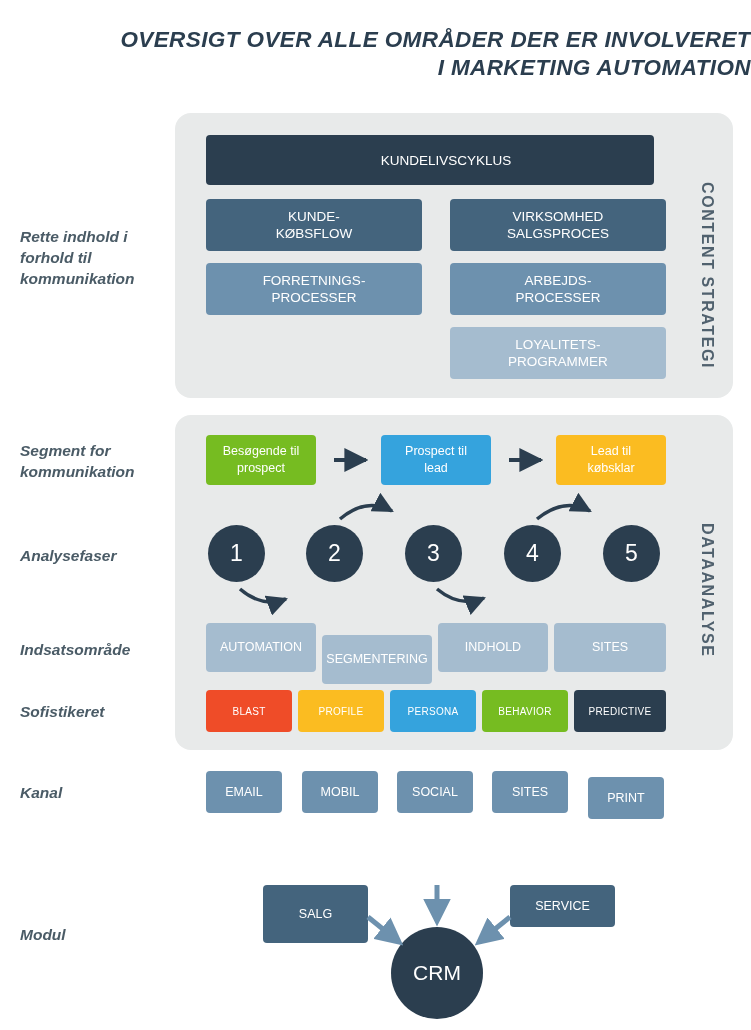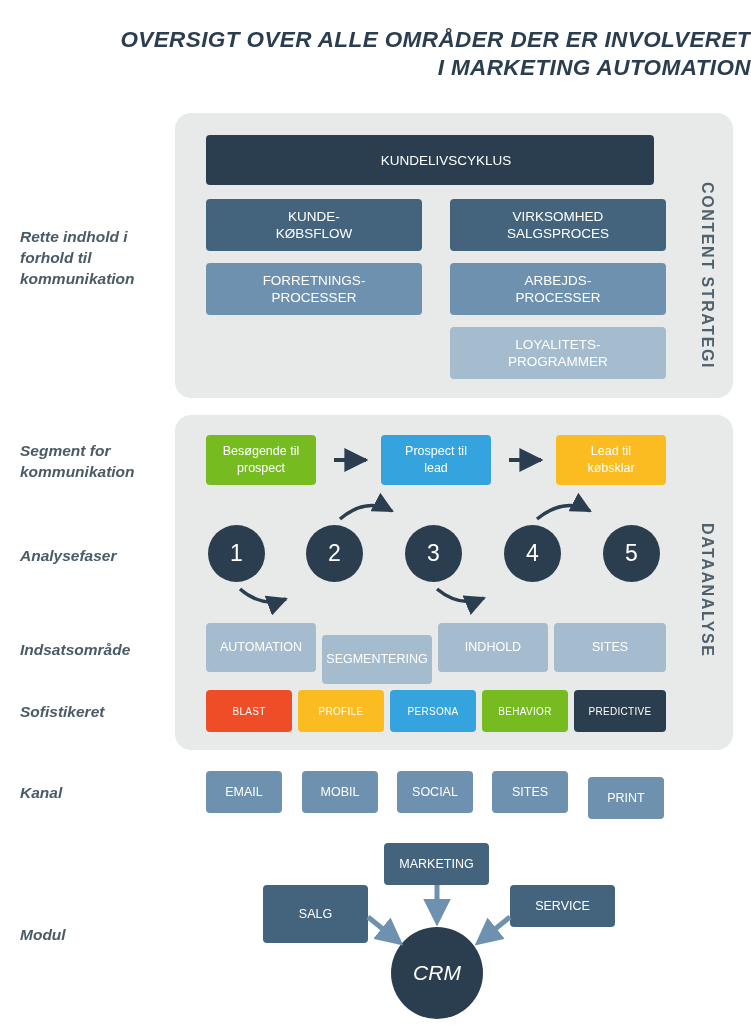--- a/index.html
+++ b/index.html
@@ -78,21 +78,20 @@
     font-size: 23px; font-weight: 400;
   }
 
   
   .crm {
     position: absolute;
     width: 92px; height: 92px; border-radius: 50%;
     background: #2b3e4f; color: #fff;
     display: flex; align-items: center; justify-content: center;
     font-size: 21px;
-    font-style: italic;
   }
   svg.overlay { position: absolute; left: 0; top: 0; width: 751px; height: 1030px; pointer-events: none; }
 </style>
 </head>
 <body>
 
 <div id="root">
 
   <div class="title">
     <span>Oversigt over alle områder der er involveret</span>
@@ -153,21 +152,20 @@
   <div class="box fs11" style="left:390px; top:690px; width:86px; height:42px; background:#35a3dd;">PERSONA</div>
   <div class="box fs11" style="left:482px; top:690px; width:86px; height:42px; background:#76bc21;">BEHAVIOR</div>
   <div class="box fs11" style="left:574px; top:690px; width:92px; height:42px; background:#2b3e4f;">PREDICTIVE</div>
 
   <div class="box b-kanal fs13" style="left:206px; top:771px; width:76px; height:42px;">EMAIL</div>
   <div class="box b-kanal fs13" style="left:302px; top:771px; width:76px; height:42px;">MOBIL</div>
   <div class="box b-kanal fs13" style="left:397px; top:771px; width:76px; height:42px;">SOCIAL</div>
   <div class="box b-kanal fs13" style="left:492px; top:771px; width:76px; height:42px;">SITES</div>
   <div class="box b-kanal fs13" style="left:588px; top:771px; width:76px; height:42px;margin-top:6px;">PRINT</div>
 
-  <div class="box b-blue1 fs13" style="left:384px; top:843px; width:105px; height:42px;">MARKETING</div>
   <div class="box b-blue1 fs13" style="left:263px; top:885px; width:105px; height:58px;">SALG</div>
   <div class="box b-blue1 fs13" style="left:510px; top:885px; width:105px; height:42px;">SERVICE</div>
 
   <div class="crm" style="left:391px; top:927px;">CRM</div>
 
   <svg class="overlay" viewBox="0 0 751 1030">
     <defs>
       <marker id="tri-dark" viewBox="0 0 10 10" refX="9" refY="5" markerWidth="6" markerHeight="6" orient="auto-start-reverse">
         <path d="M 0 0 L 10 5 L 0 10 z" fill="#2b3e4f"></path>
       </marker>

